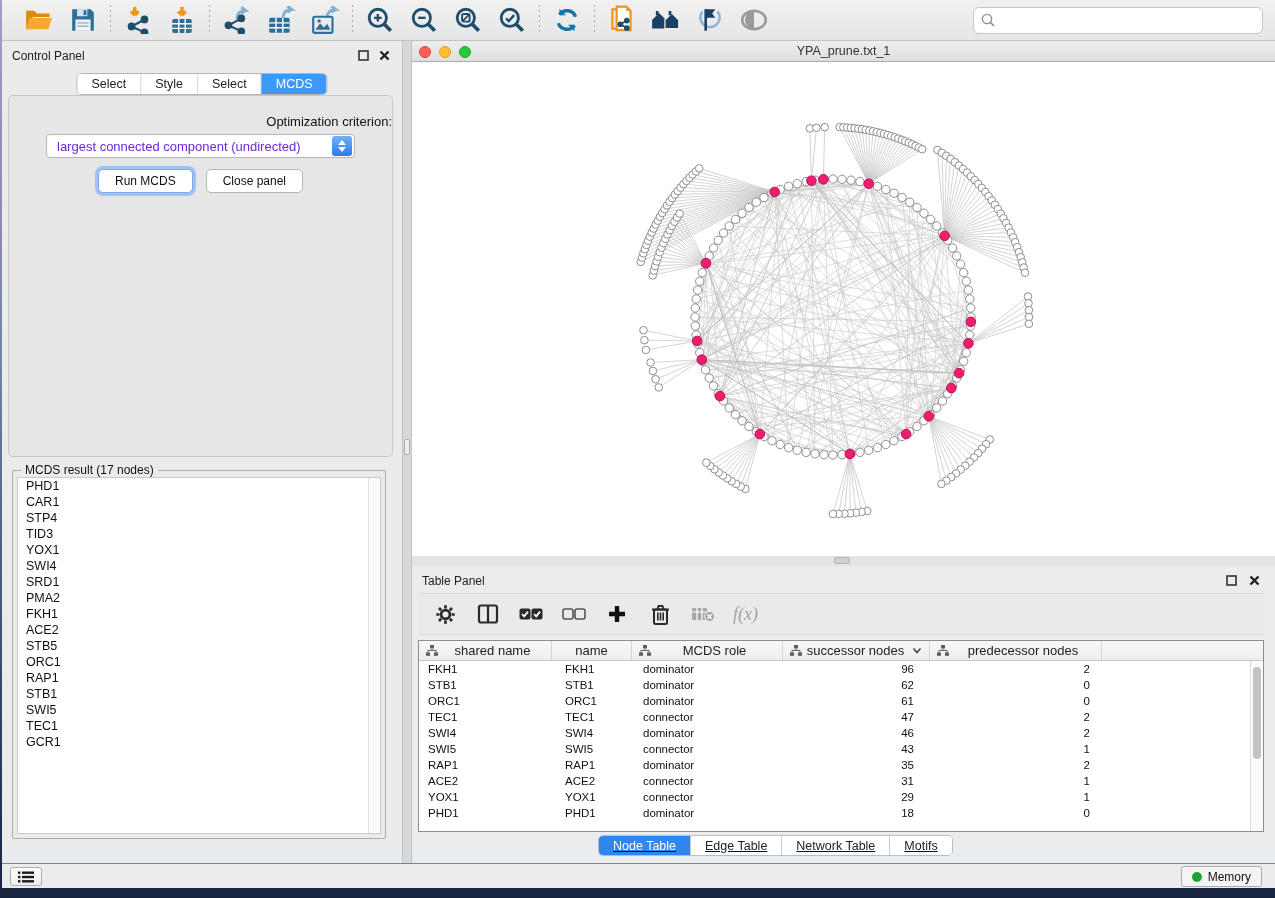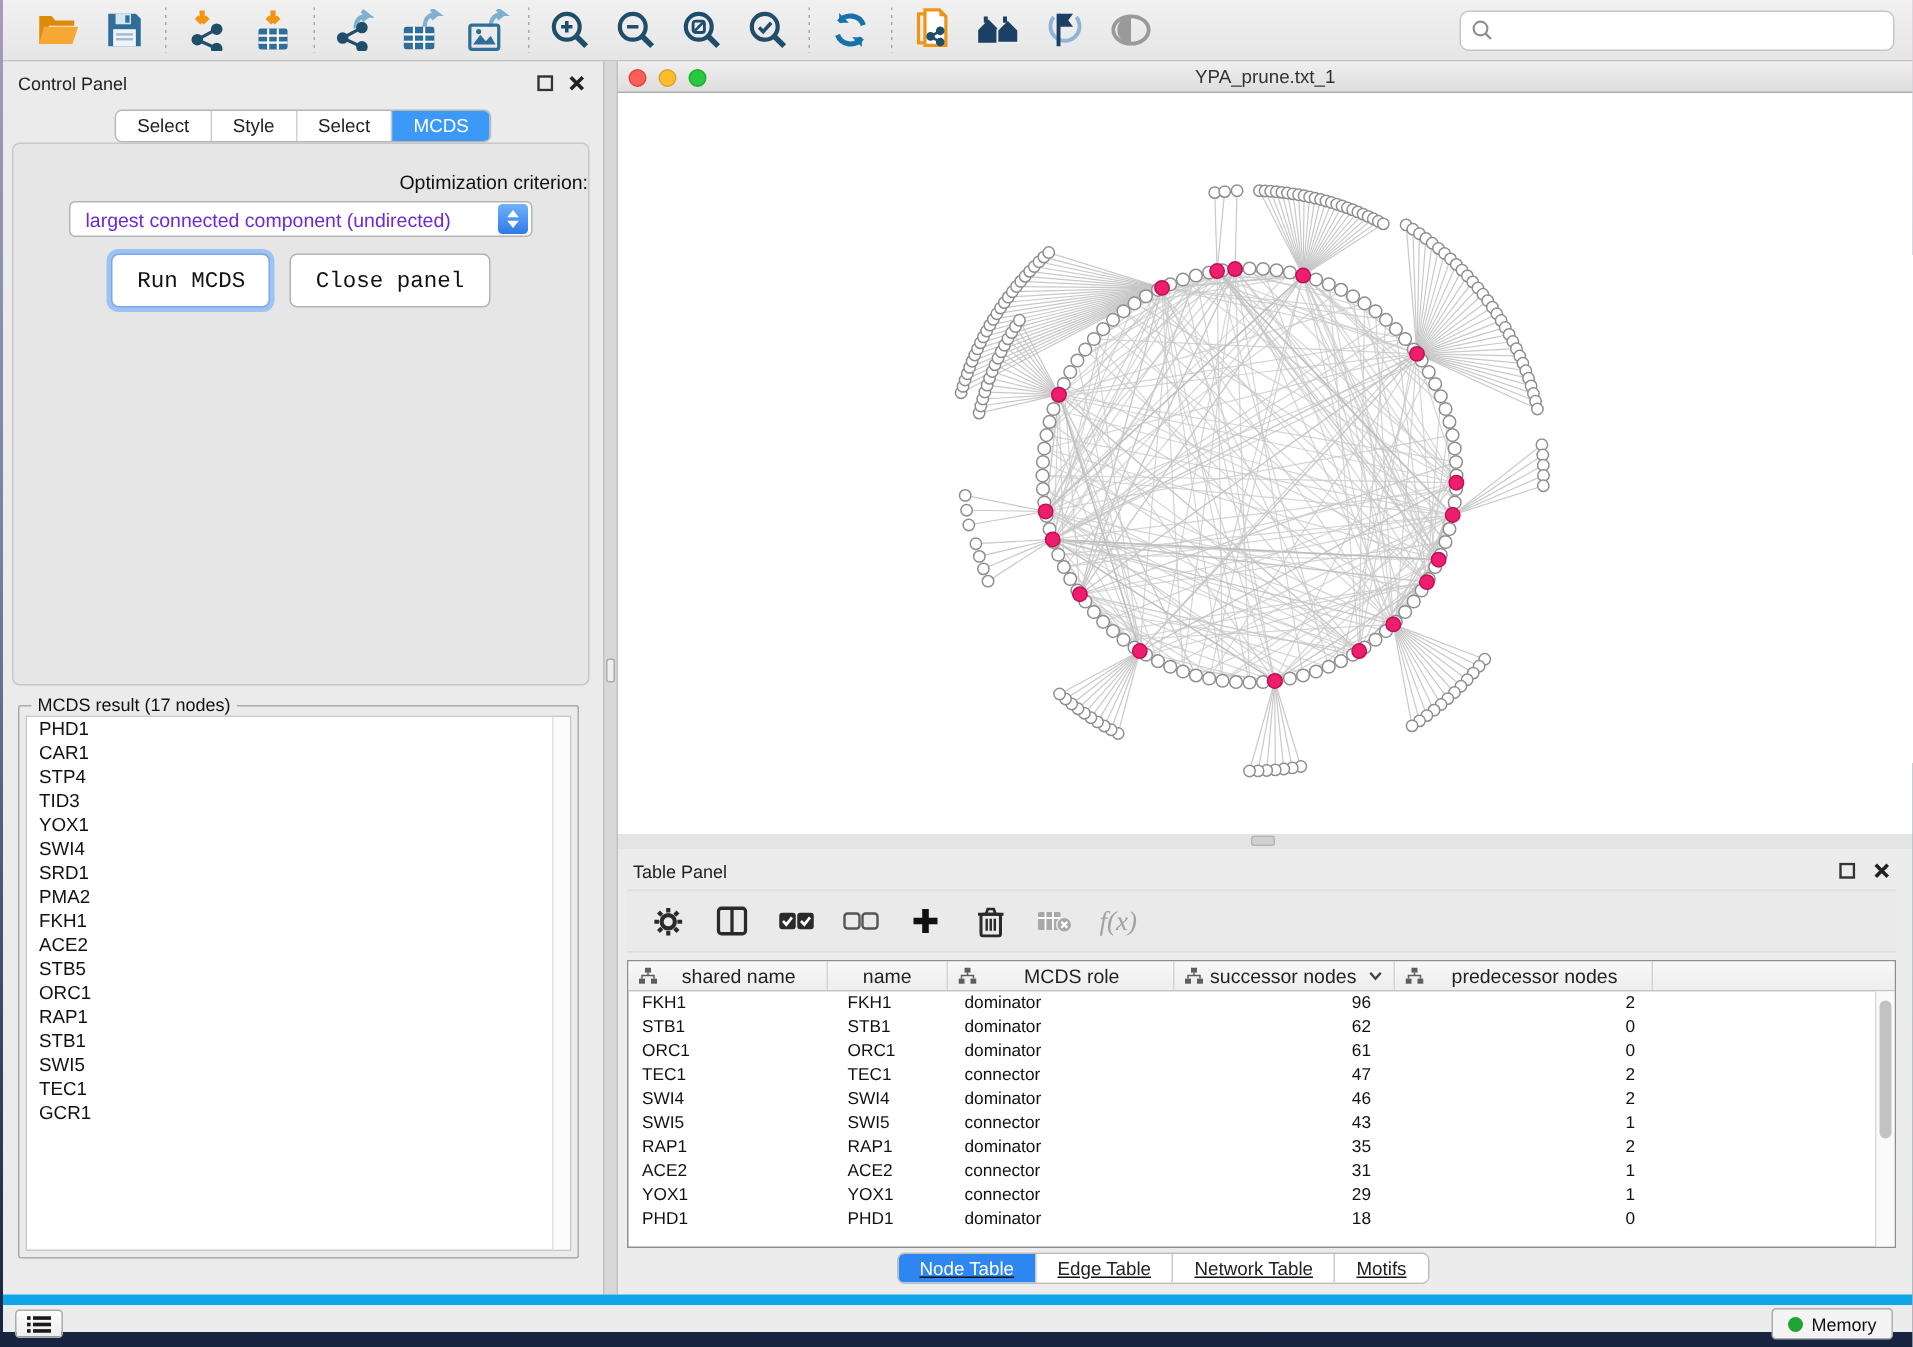--- a/index.html
+++ b/index.html
@@ -29,21 +29,21 @@
   .segbar { position:absolute; top:32px; left:50%; transform:translateX(-50%); display:flex; height:22px; border:1px solid #B5B5B5; border-radius:5px; overflow:hidden; background:#fff; }
   .seg { padding:0 14px; display:flex; align-items:center; font-size:12.5px; color:#222; border-right:1px solid #C9C9C9; background:#fff; white-space:nowrap; }
   .seg:last-child { border-right:none; }
   .seg.active { background:var(--accent,#3D99F7); color:#fff; }
   .cp-box { position:absolute; left:6px; right:9px; top:54px; height:362px; background:#E6E6E6; border:1px solid #C7C7C7; border-radius:5px; }
   .opt-label { position:absolute; top:18px; width:100%; text-align:right; font-size:13px; color:#111; }
   .combo { position:absolute; left:37px; right:37px; top:38px; height:24px; background:#fff; border:1px solid #B4B4B4; border-radius:4px; display:flex; align-items:center; }
   .combo .val { flex:1; padding-left:10px; font-size:13px; color:#6d28d9; white-space:nowrap; overflow:hidden; }
   .combo .stepper { width:20px; height:20px; margin-right:2px; border-radius:3px; background:linear-gradient(#6FB1FC,#2E7BE8); display:flex; flex-direction:column; align-items:center; justify-content:center; gap:2px; }
   .btnrow { position:absolute; top:73px; width:100%; display:flex; justify-content:center; gap:13px; }
-  .mac-btn { height:36px; padding:0 16px; background:#fff; border:1px solid #B4B4B4; border-radius:5px; font-size:15px; color:#111; display:flex; align-items:center; font-family:Liberation Mono, monospace; }
+  .mac-btn { height:24px; padding:0 16px; background:#fff; border:1px solid #B4B4B4; border-radius:5px; font-size:12px; color:#111; display:flex; align-items:center; font-family:Liberation Sans, sans-serif; }
   .mac-btn.focused { box-shadow:0 0 0 3px rgba(110,170,250,.6); border-color:#7AA8E8; }
   .mcds-fieldset { position:absolute; left:10px; right:16px; top:429px; bottom:24px; border:1px solid #ABABAB; border-radius:2px; }
   .mcds-legend { position:absolute; top:-8px; left:8px; background:#EBEBEB; padding:0 4px; font-size:12px; color:#111; }
   .mcds-list { position:absolute; left:4px; right:4px; top:6px; bottom:4px; background:#fff; border:1px solid #C9C9C9; overflow:hidden; }
   .mcds-item { padding:1.5px 0 1.5px 8px; font-size:12.5px; color:#111; line-height:13px; }
   .list-scroll { position:absolute; right:0; top:0; bottom:0; width:12px; background:#FBFBFB; border-left:1px solid #E2E2E2; }
 
   
   .vsplit { position:absolute; left:400px; top:41px; width:10px; bottom:25px; background:#D8D8D8; border-left:1px solid #C2C2C2; border-right:1px solid #C2C2C2; }
   .vsplit .grip { position:absolute; top:398px; left:1px; width:6px; height:16px; background:#EFEFEF; border:1px solid #ABABAB; border-radius:2px; }
@@ -71,21 +71,21 @@
   .th .lbl { flex:1; text-align:center; white-space:nowrap; overflow:hidden; }
   .th.filler { flex:1; border-right:none; }
   .tr { display:flex; height:16px; line-height:16px; font-size:11.5px; color:#111; }
   .td { white-space:nowrap; overflow:hidden; }
   .td.num { text-align:right; }
   .tbl-scroll { position:absolute; right:0; top:20px; bottom:0; width:13px; background:#FAFAFA; border-left:1px solid #DCDCDC; }
   .tbl-thumb { position:absolute; left:2px; top:6px; width:8px; height:92px; background:#C2C2C2; border-radius:4px; }
   .bottom-tabs { position:absolute; left:186px; top:269px; display:flex; height:21px; border:1px solid #BDBDBD; border-radius:5px; overflow:hidden; background:#fff;text-decoration:underline; }
 
   
-  .statusbar { position:absolute; left:0; right:0; bottom:0; height:25px; background:#ECECEC; border-top:7px solid #0ea5e9; }
+  .statusbar { position:absolute; left:0; right:0; bottom:0; height:25px; background:#ECECEC; border-top:1px solid #0ea5e9; }
   .list-btn { position:absolute; left:8px; top:3px; width:32px; height:19px; background:linear-gradient(#FDFDFD,#EDEDED); border:1px solid #ACACAC; border-radius:3px; display:flex; align-items:center; justify-content:center; }
   .memory-btn { position:absolute; right:13px; top:2px; height:21px; padding:0 10px; background:#F4F4F4; border:1px solid #ACACAC; border-radius:3px; display:flex; align-items:center; gap:6px; font-size:12px; color:#111; }
   .memdot { width:10px; height:10px; border-radius:50%; background:var(--memgreen,#1FA335); }
 </style>
 </head>
 <body>
 
 <div class="window">
 
   <div class="toolbar">

